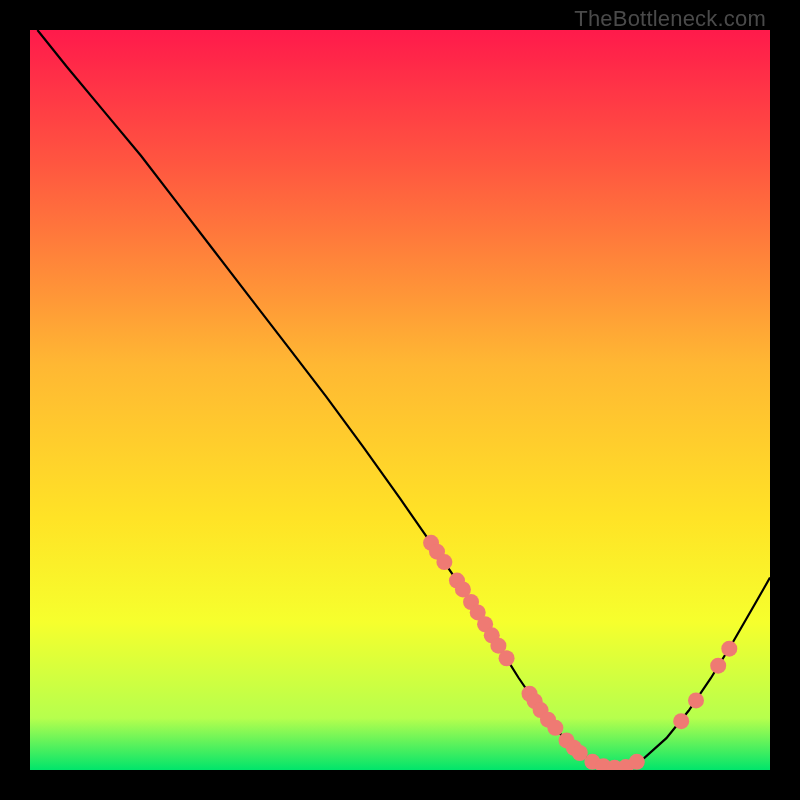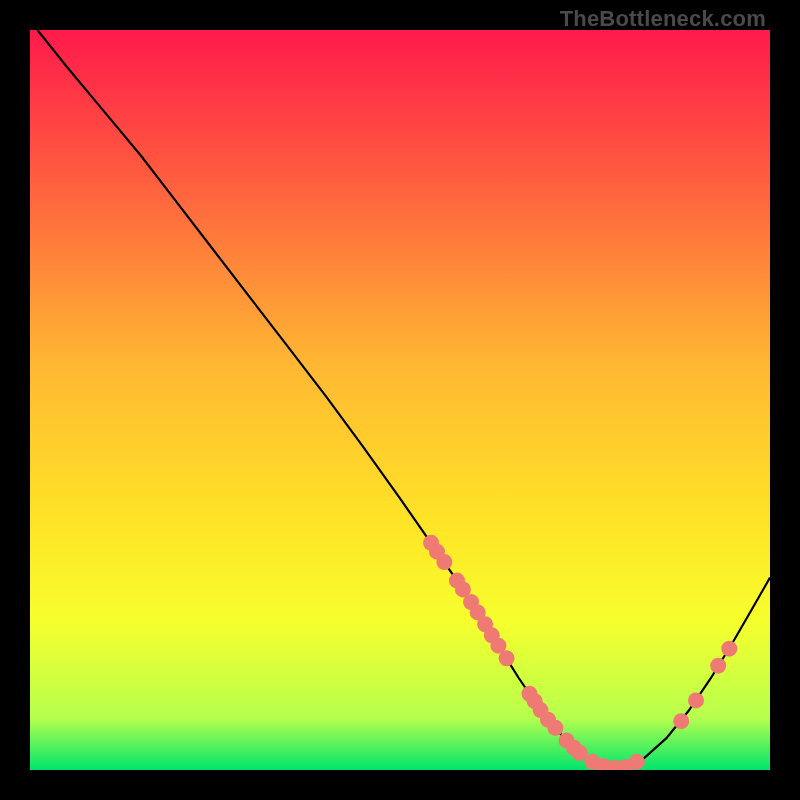--- a/index.html
+++ b/index.html
@@ -24,21 +24,21 @@
     top: 0;
     width: 740px;
     height: 740px;
   }
   .watermark {
     position: absolute;
     top: 6px;
     right: 34px;
     color: #4a4a4a;
     font-size: 22px;
-    font-weight: 700;
+    font-weight: 400;
     letter-spacing: 0.2px;
     pointer-events: none;
   }
 </style>
 </head>
 <body>
 
 <div class="watermark">TheBottleneck.com</div>
 
 <div class="frame">

